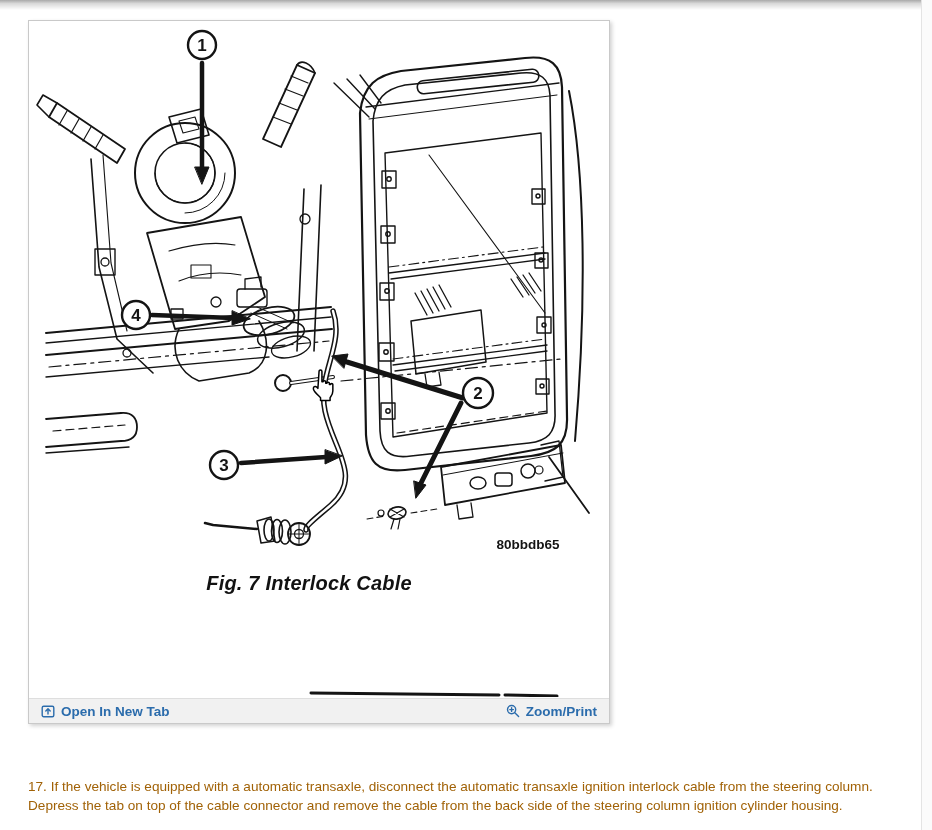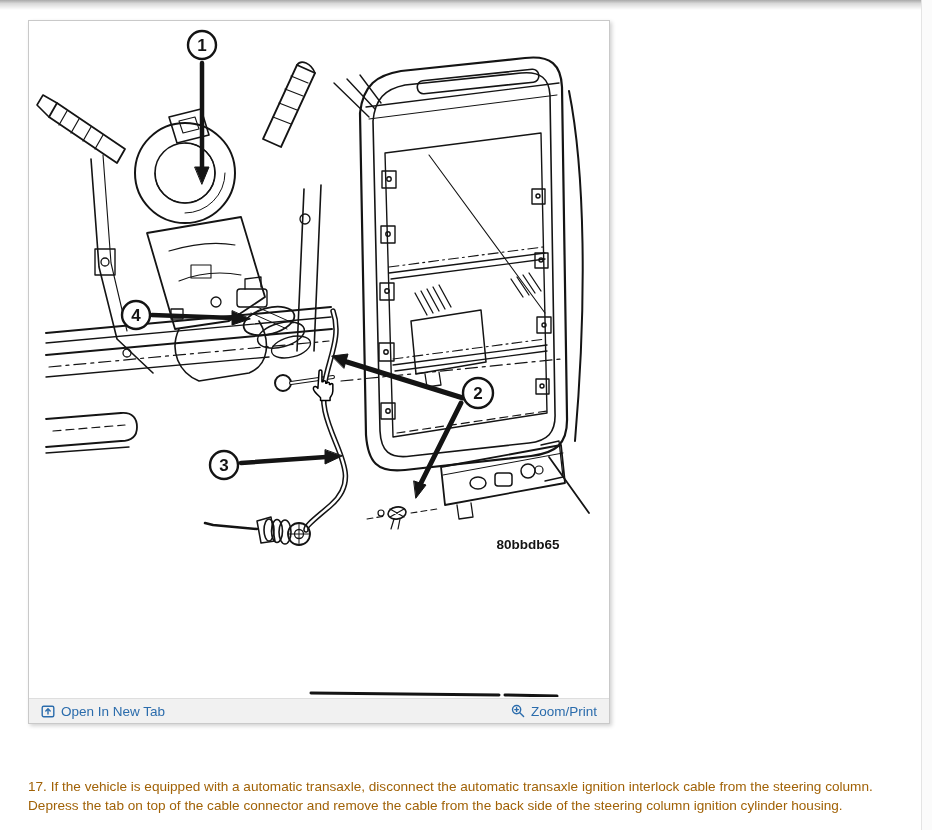--- a/index.html
+++ b/index.html
@@ -27,21 +27,21 @@
     font-size:20px;font-weight:bold;font-style:italic;color:#121212;
     letter-spacing:0.2px;
   }
   .legend{position:absolute;left:16px;top:585px;color:#121212;}
   .legend-row{font-size:15px;font-weight:bold;line-height:22.5px;letter-spacing:0.3px;}
   .legend-row .sep{margin:0 5px;}
   .viewer-footer{
     position:absolute;left:0;bottom:0;width:580px;height:25px;
     background:#f1f1f1;border-top:1px solid #dedede;
     display:flex;justify-content:space-between;align-items:center;
-    box-sizing:border-box;padding:0 12px;
+    box-sizing:border-box;padding:0 12px;font-weight:bold;
   }
   .footer-link{
     display:flex;align-items:center;gap:6px;color:#2b6cac;font-size:13.5px;
     text-decoration:none;cursor:pointer;
   }
   .footer-link svg{display:block;}
   .step-text{
     position:absolute;left:28px;top:763px;width:856px;
     font-size:13.6px;line-height:19.8px;color:#a16207;
   }
@@ -227,20 +227,21 @@
 
       <text x="499" y="528" text-anchor="middle" font-size="13.5" font-weight="bold" fill="#141414" stroke="none">80bbdb65</text>
 
       <path d="M282,672 L470,674 M476,674 L528,675" stroke-width="3"></path>
 
       <g transform="translate(282,347) scale(1.15)">
         <path d="M7 3 c0 -1.7 2.5 -1.7 2.5 0 l0 9 l1 0 c0 -1.3 2.3 -1.3 2.3 0 l0 1.2 l1 0 c0 -1.2 2.2 -1.2 2.2 0 l0 1.2 l1 0 c0 -1.1 2 -1.1 2 0 l0 5.6 c0 3 -1.4 4.4 -2.4 5.8 l0 2.4 l-8.3 0 l0 -2.4 c-2.4 -2.4 -5.3 -4.8 -6.1 -7.2 c-0.5 -1.6 0.4 -2.7 1.7 -2.5 c1 0.2 1.7 1 2.1 1.7 Z" fill="#ffffff" stroke="#000000" stroke-width="1.3"></path>
       </g>
     </svg>
 
+    <div class="fig-caption">Fig. 7 Interlock Cable</div>
 
     <div class="legend">
     </div>
   </div>
 
   <div class="viewer-footer">
     <a class="footer-link">
       <svg width="14" height="14" viewBox="0 0 14 14" fill="none" stroke="#2b6cac" stroke-width="1.4">
         <rect x="1.2" y="2.2" width="11.6" height="10.6" rx="1.5"></rect>
         <path d="M7 10 L7 5 M4.8 7 L7 4.7 L9.2 7" stroke-linecap="round" stroke-linejoin="round"></path>

